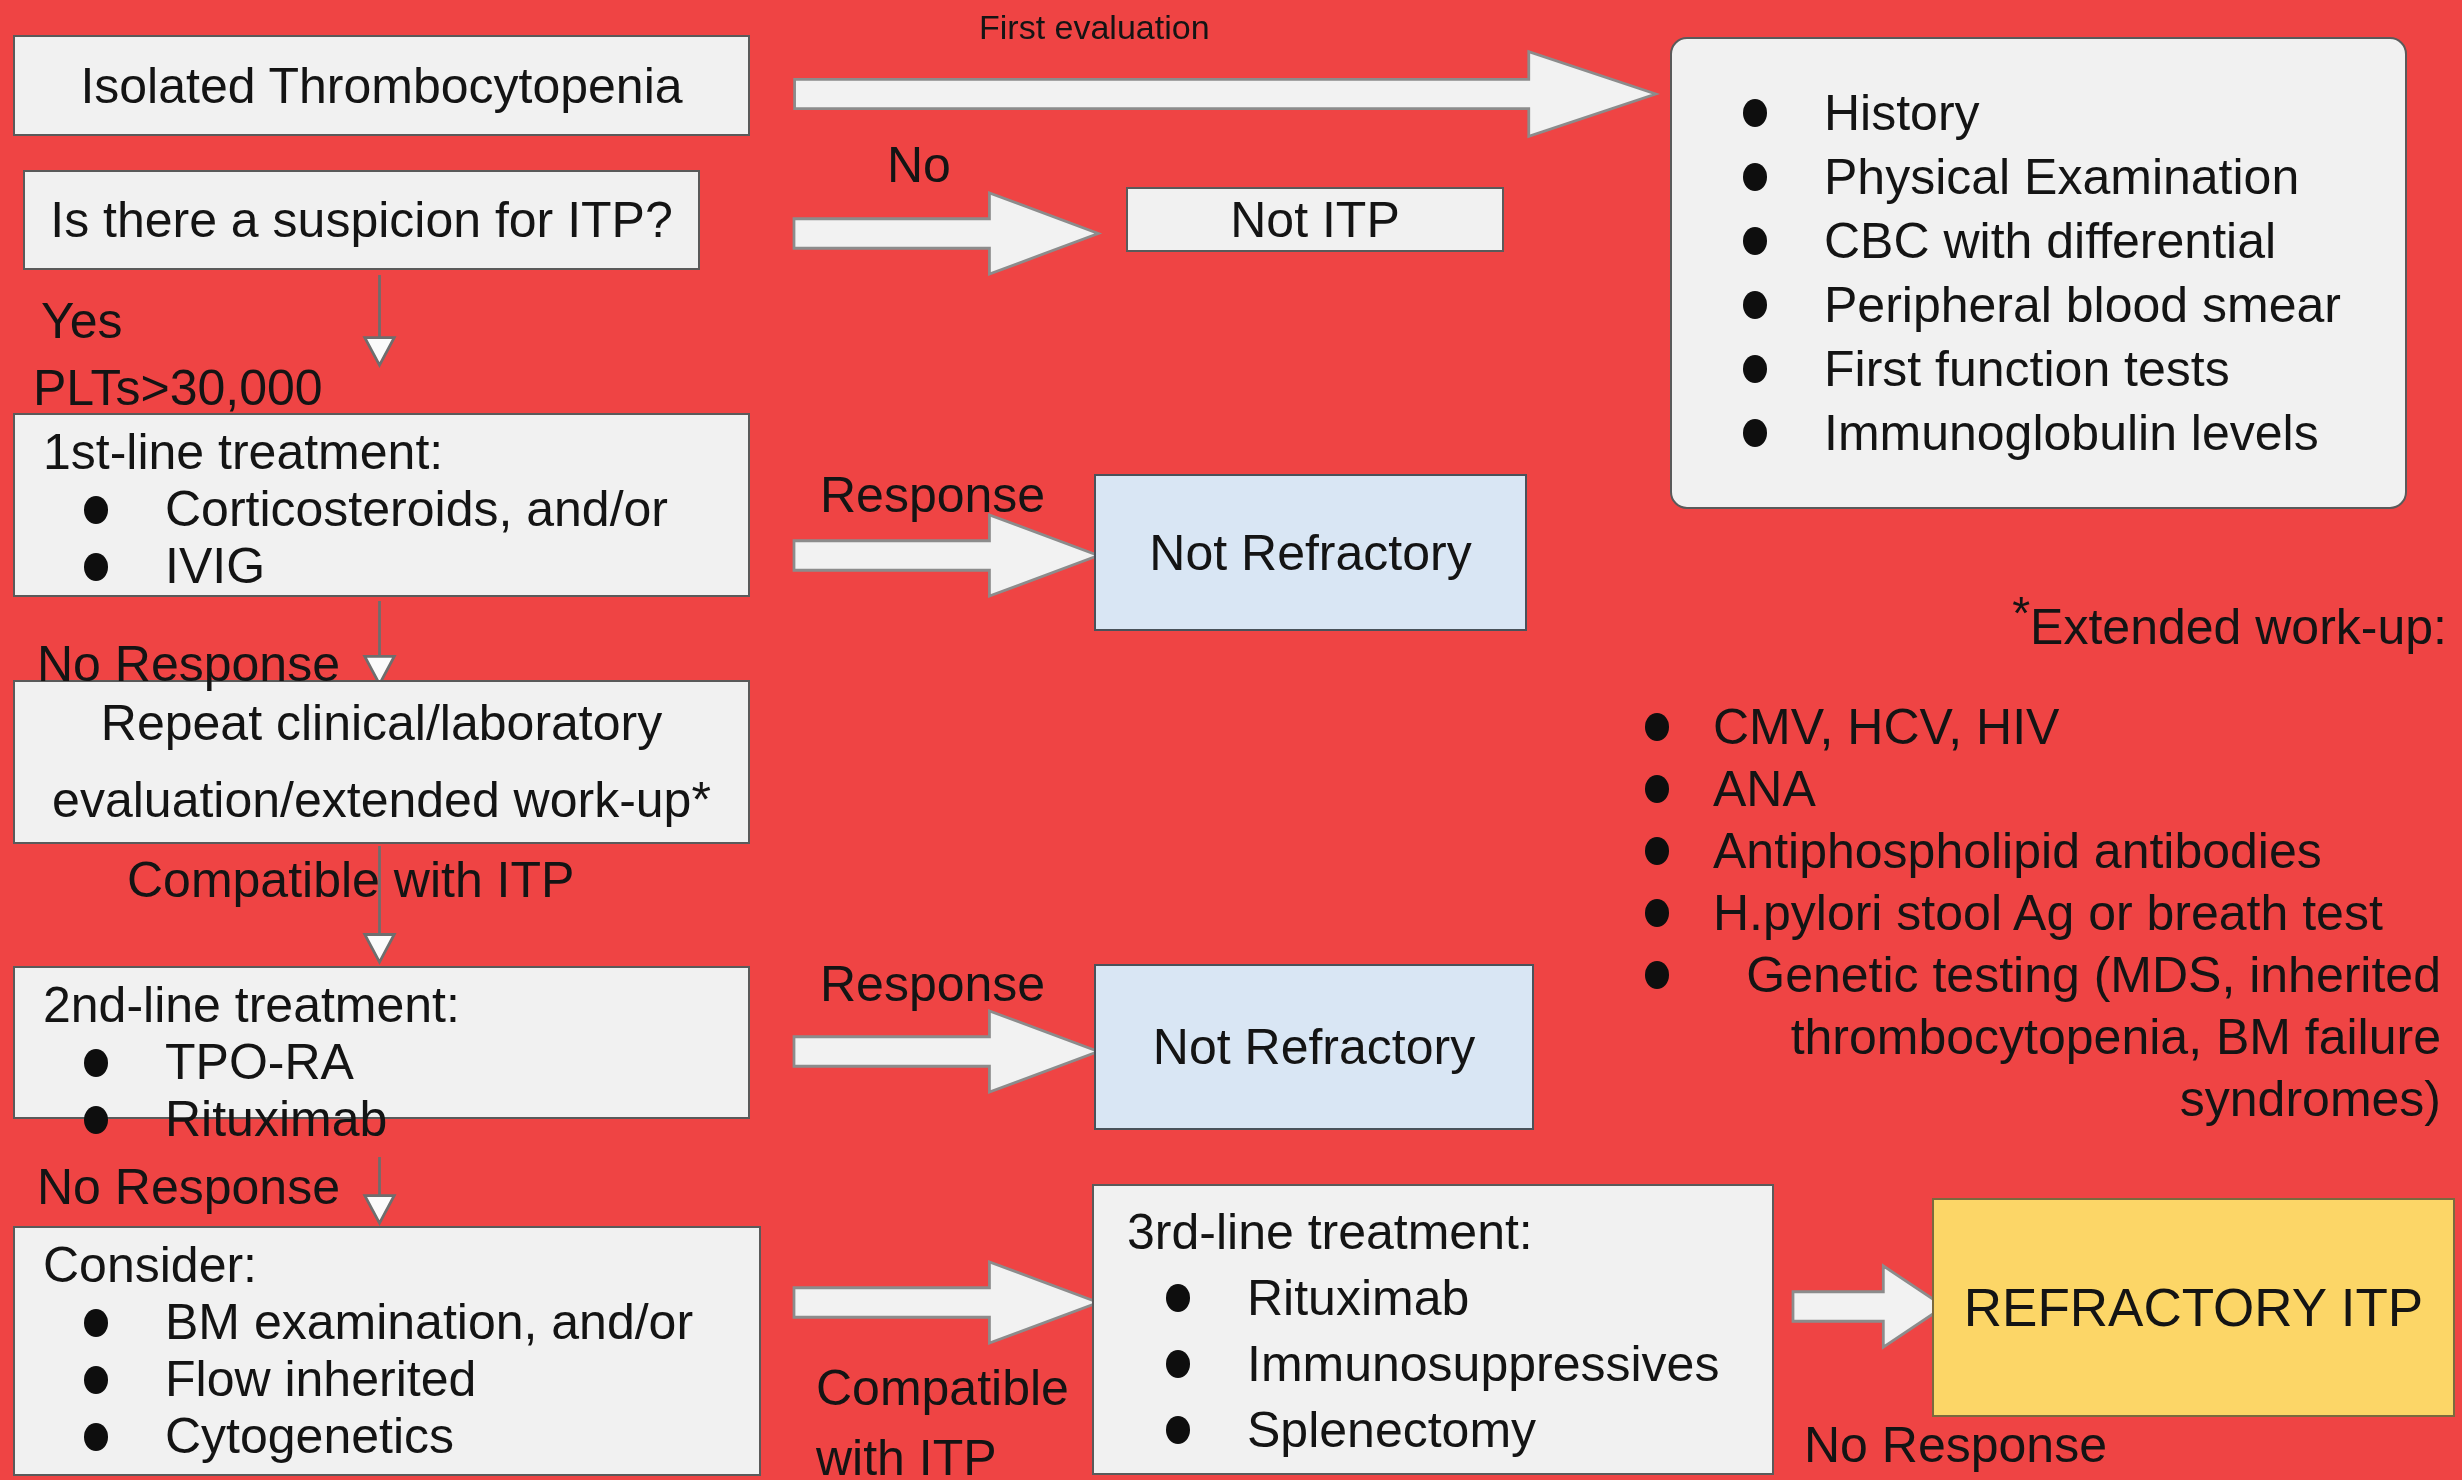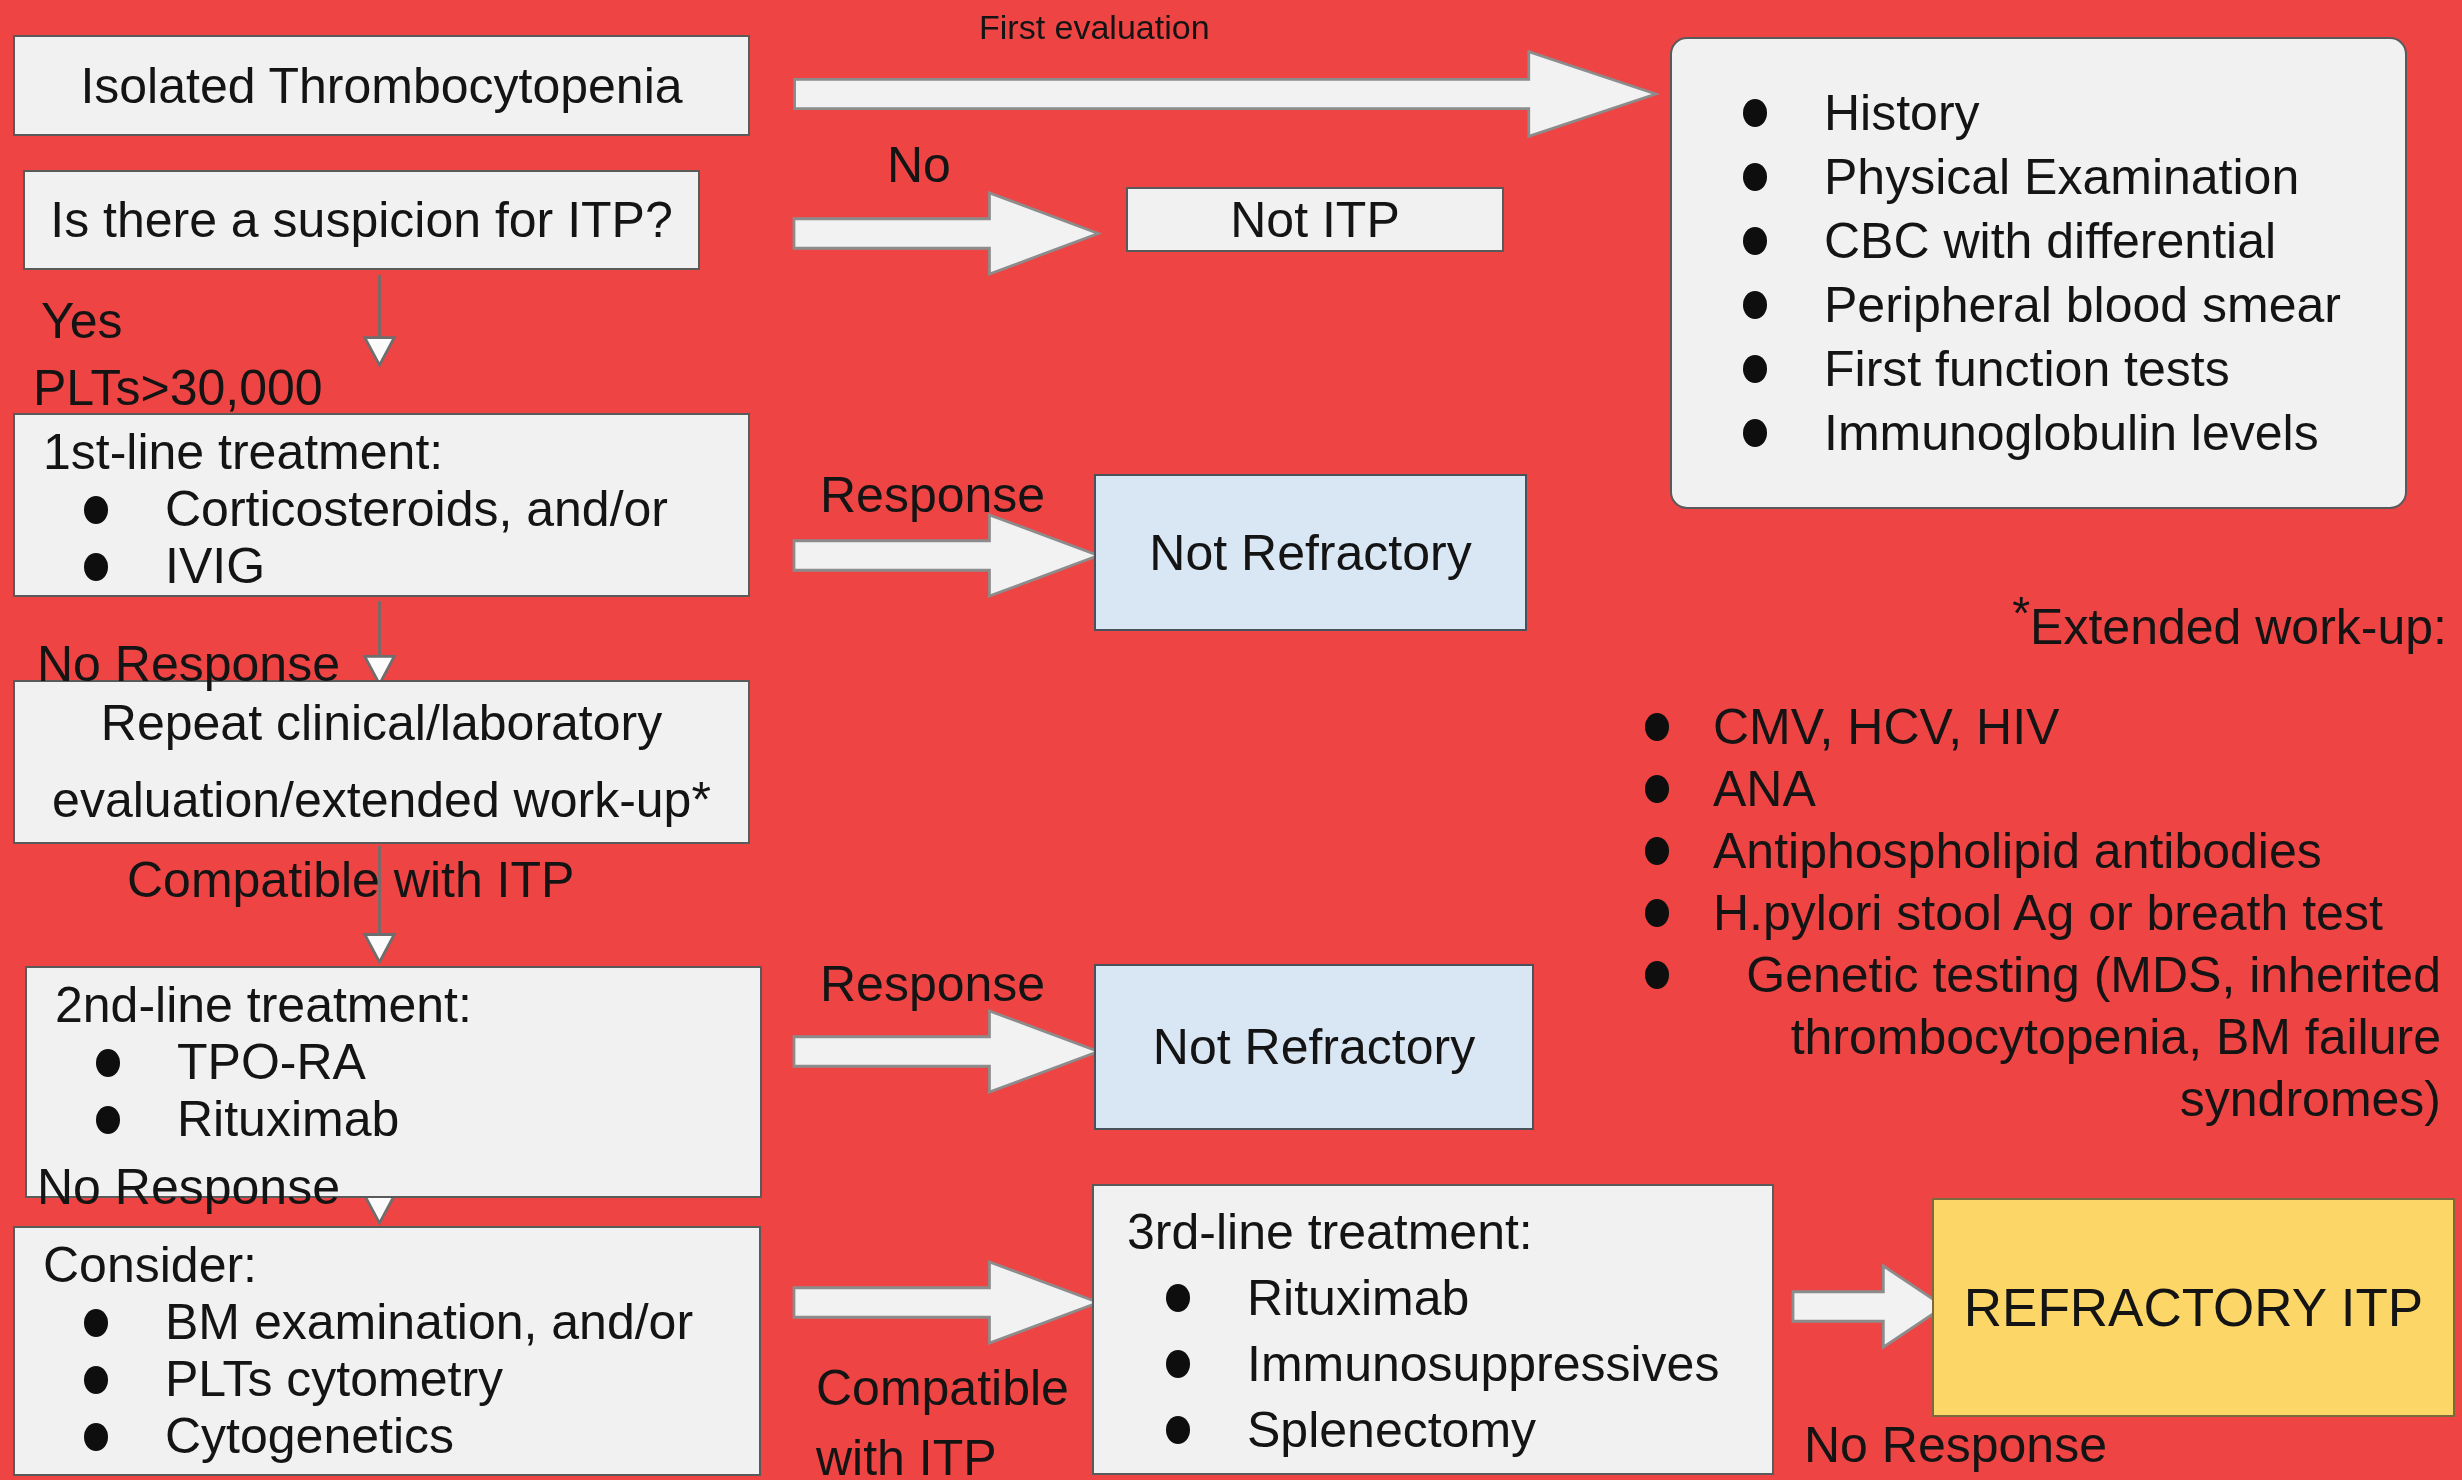--- a/index.html
+++ b/index.html
@@ -39,21 +39,21 @@
   #extended .dot{margin-top:16.6px;}
   #extended .txt{margin-left:44px;max-width:728px;}
   
   #b-isolated{left:13px;top:35px;width:737px;height:101px;}
   #b-suspicion{left:23px;top:170px;width:677px;height:100px;}
   #b-notitp{left:1126px;top:187px;width:378px;height:65px;}
   #b-firsteval{left:1670px;top:37px;width:737px;height:472px;}
   #b-firstline{left:13px;top:413px;width:737px;height:184px;}
   #b-blue1{left:1094px;top:474px;width:433px;height:157px;}
   #b-repeat{left:13px;top:680px;width:737px;height:164px;text-align:center;}
-  #b-secondline{left:25px;top:966px;width:737px;height:232px;}
+  #b-secondline{left:13px;top:966px;width:737px;height:153px;}
   #b-blue2{left:1094px;top:964px;width:440px;height:166px;}
   #b-consider{left:13px;top:1226px;width:748px;height:250px;}
   #b-thirdline{left:1092px;top:1184px;width:682px;height:291px;}
   #b-refractory{left:1932px;top:1198px;width:523px;height:219px;}
   #lbl-firsteval{left:979px;top:7.4px;font-size:34px;}
   #lbl-no{left:887px;top:135px;}
   #lbl-yes{left:41px;top:291px;}
   #lbl-plts{left:33px;top:358px;}
   #lbl-response1{left:820px;top:465px;}
   #lbl-noresponse1{left:37px;top:634px;}
@@ -194,21 +194,21 @@
   </div>
 
   <div class="box tbox" id="b-consider">
     <div class="title">Consider:</div>
     <div class="row">
       <span class="dot"></span>
       <span class="txt">BM examination, and/or</span>
     </div>
     <div class="row">
       <span class="dot"></span>
-      <span class="txt">PLTs cytometry</span>
+      <span class="txt">Flow inherited</span>
     </div>
     <div class="row">
       <span class="dot"></span>
       <span class="txt">Cytogenetics</span>
     </div>
   </div>
 
   <div class="box" id="b-thirdline">
     <div class="title">3rd-line treatment:</div>
     <div class="row">

